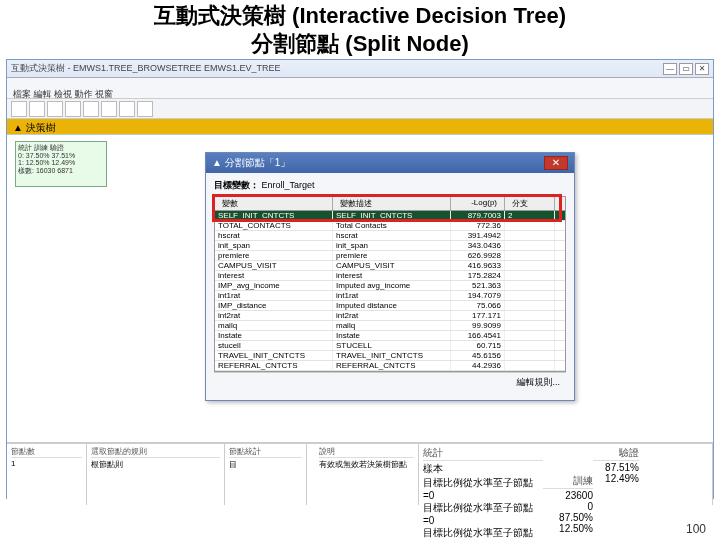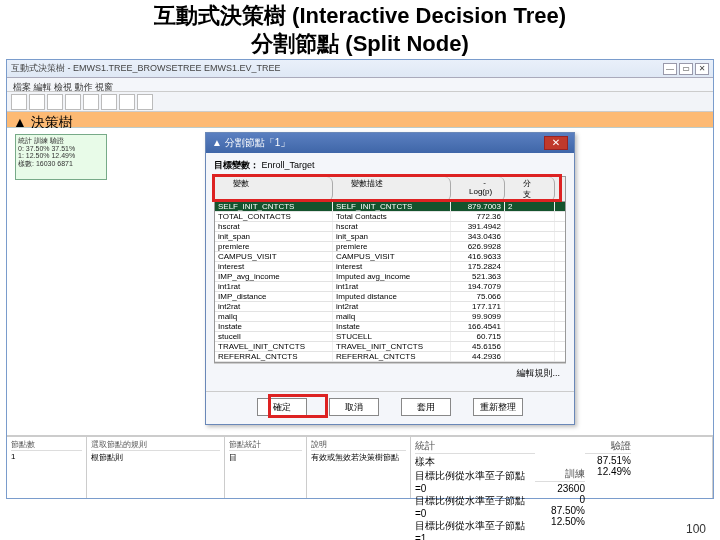--- a/index.html
+++ b/index.html
@@ -2,47 +2,47 @@
 <html><head>
 <meta charset="utf-8">
 <style>
 * { box-sizing: border-box; margin: 0; padding: 0; font-family: "Microsoft JhengHei", "PMingLiU", Arial, sans-serif; }
 body { width: 720px; height: 540px; background: #fff; overflow: hidden; position: relative; }
 .slide-title { text-align: center; font-weight: bold; font-size: 22px; padding: 2px 0 0 0; line-height: 1.25; }
 .app-window { border: 1px solid #7a9ccc; background: #eef2f8; position: relative; margin: 2px 6px 0 6px; height: 440px; }
 .titlebar { height: 18px; background: linear-gradient(#e9f0fa,#dfe8f5); border-bottom: 1px solid #aab; display: flex; align-items: center; padding: 0 4px; font-size: 9px; color: #444; }
 .titlebar .spacer { flex: 1; }
 .win-btn { width: 14px; height: 12px; border: 1px solid #99a; margin-left: 2px; background: #fff; font-size: 8px; line-height: 10px; text-align: center; }
-.menubar { height: 14px; background: #f4f6fa; border-bottom: 1px solid #ccc; font-size: 9px; padding: 3px 6px; color: #333; }
+.menubar { height: 14px; background: #f4f6fa; border-bottom: 1px solid #ccc; font-size: 9px; padding: 10px 6px; color: #333; }
 .toolbar { height: 20px; background: #f2f4f8; border-bottom: 1px solid #ccc; display: flex; align-items: center; gap: 2px; padding: 0 4px; }
 .tool { width: 16px; height: 16px; border: 1px solid #bbb; background: #fff; }
-.inner-tab { height: 16px; background: #fdba74; border-bottom: 1px solid #bcc; font-size: 14px; padding: 2px 6px; }
+.inner-tab { height: 16px; background: #eab308; border-bottom: 1px solid #bcc; font-size: 10px; padding: 2px 6px; }
 .canvas-area { position: relative; height: 308px; background: #fff; border-bottom: 1px solid #ccc; }
 .node-box { position: absolute; left: 8px; top: 6px; width: 92px; height: 46px; border: 1px solid #7a8; background: #e8fbe8; font-size: 7px; padding: 2px; color: #333; line-height: 1.1; }
-.dialog { position: absolute; left: 198px; top: 4px; width: 370px; background: #f4f6fa; border: 1px solid #6a88b8; box-shadow: 2px 2px 4px rgba(0,0,0,0.25); }
+.dialog { position: absolute; left: 198px; top: 17px; width: 370px; background: #f4f6fa; border: 1px solid #6a88b8; box-shadow: 2px 2px 4px rgba(0,0,0,0.25); }
 .dialog-title { height: 20px; background: linear-gradient(#5a7fc0,#3f66a8); color: #fff; font-size: 10px; display: flex; align-items: center; padding: 0 6px; }
 .dialog-title .spacer { flex: 1; }
 .dlg-close { width: 24px; height: 14px; background: #c0392b; border: 1px solid #922; color: #fff; font-size: 10px; text-align: center; line-height: 12px; }
 .dialog-body { padding: 6px 8px 8px 8px; background: #f4f6fa; }
 .target-row { font-size: 9px; margin-bottom: 4px; }
 .grid-header { display: flex; background: #eee; border: 1px solid #999; font-size: 8px; }
-.grid-header div { padding: 1px 18px; border-right: 1px solid #aaa; border-radius: 6px; }
+.grid-header div { padding: 1px 7px; border-right: 1px solid #aaa; }
 .col-a { width: 118px; } .col-b { width: 118px; } .col-c { width: 54px; text-align: right; } .col-d { width: 50px; }
 .grid-body { border: 1px solid #999; border-top: none; max-height: 168px; overflow: hidden; background: #fff; }
 .grid-row { display: flex; font-size: 8px; border-bottom: 1px solid #e3e3e3; }
 .grid-row div { padding: 0 3px; border-right: 1px solid #eee; overflow: hidden; white-space: nowrap; }
 .grid-row.sel { background: #14532d; color: #fff; }
 .red-box-top { position: absolute; border: 3px solid #d22; pointer-events: none; }
 .edit-rule { font-size: 9px; text-align: right; padding: 3px 6px; border-top: 1px solid #ccc; background: #f4f6fa; }
 .btn-row { display: flex; justify-content: center; gap: 22px; padding: 6px 0 8px 0; background: #f4f6fa; border-top: 1px solid #ccc; }
 .btn { width: 50px; height: 18px; font-size: 9px; border: 1px solid #888; background: #fff; text-align: center; line-height: 16px; }
 .red-box-btn { border: 3px solid #d22; position: absolute; pointer-events: none; }
 .status-pane { display: flex; height: 62px; background: #fff; border-top: 1px solid #ccc; font-size: 8px; }
 .status-col { border-right: 1px solid #ccc; padding: 2px 4px; }
-.sc1 { width: 80px; } .sc2 { width: 138px; } .sc3 { width: 82px; } .sc4 { width: 104px; } .sc5 { flex: 1; }
+.sc1 { width: 80px; } .sc2 { width: 138px; } .sc3 { width: 82px; } .sc4 { width: 104px; margin-left: 8px; } .sc5 { flex: 1; }
 .status-col .hdr { color: #555; border-bottom: 1px solid #ddd; margin-bottom: 1px; }
 .right-block { display: flex; font-size: 10px; }
 .right-block .lbls { width: 120px; } .right-block .vals { text-align: right; width: 50px; margin-top: 28px; } .right-block .vals2 { text-align: right; width: 46px; }
 .page-num { position: absolute; right: 14px; bottom: 4px; font-size: 12px; color: #333; }
 </style>
 </head>
 <body>
 
 <div class="slide-title">
   <div>互動式決策樹 (Interactive Decision Tree)</div>
@@ -191,27 +191,20 @@
                 <div class="col-a">REFERRAL_CNTCTS</div>
                 <div class="col-b">REFERRAL_CNTCTS</div>
                 <div class="col-c">44.2936</div>
                 <div class="col-d"></div>
               </div>
             </div>
           <div class="red-box-top" style="left:-2px; top:-2px; width:350px; height:28px;"></div>
         </div>
         <div class="edit-rule"><span>編輯規則...</span></div>
       </div>
-      <div class="btn-row" style="position:relative;">
-        <div class="btn">確定</div>
-        <div class="btn">取消</div>
-        <div class="btn">套用</div>
-        <div class="btn">重新整理</div>
-        <div class="red-box-btn" style="left:62px; top:2px; width:60px; height:24px;"></div>
-      </div>
     </div>
   </div>
 
   <div class="status-pane">
     <div class="status-col sc1">
       <div class="hdr">節點數</div>
       <div>1</div>
     </div>
     <div class="status-col sc2">
       <div class="hdr">選取節點的規則</div>

